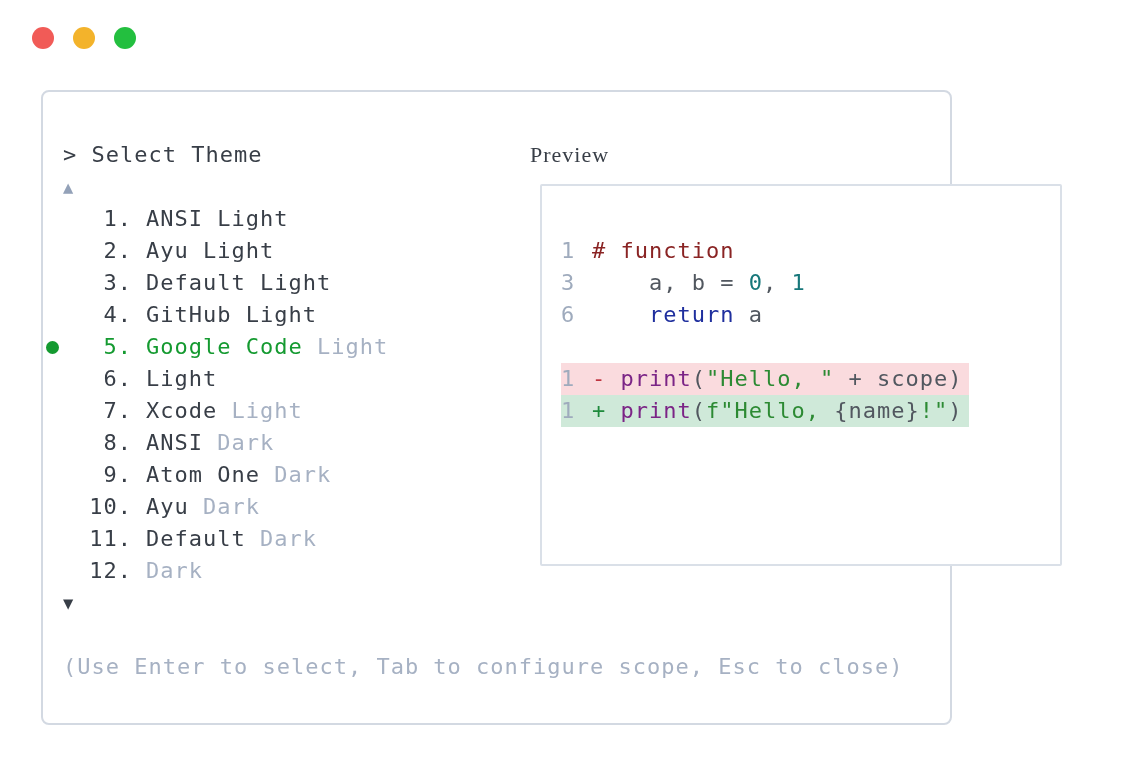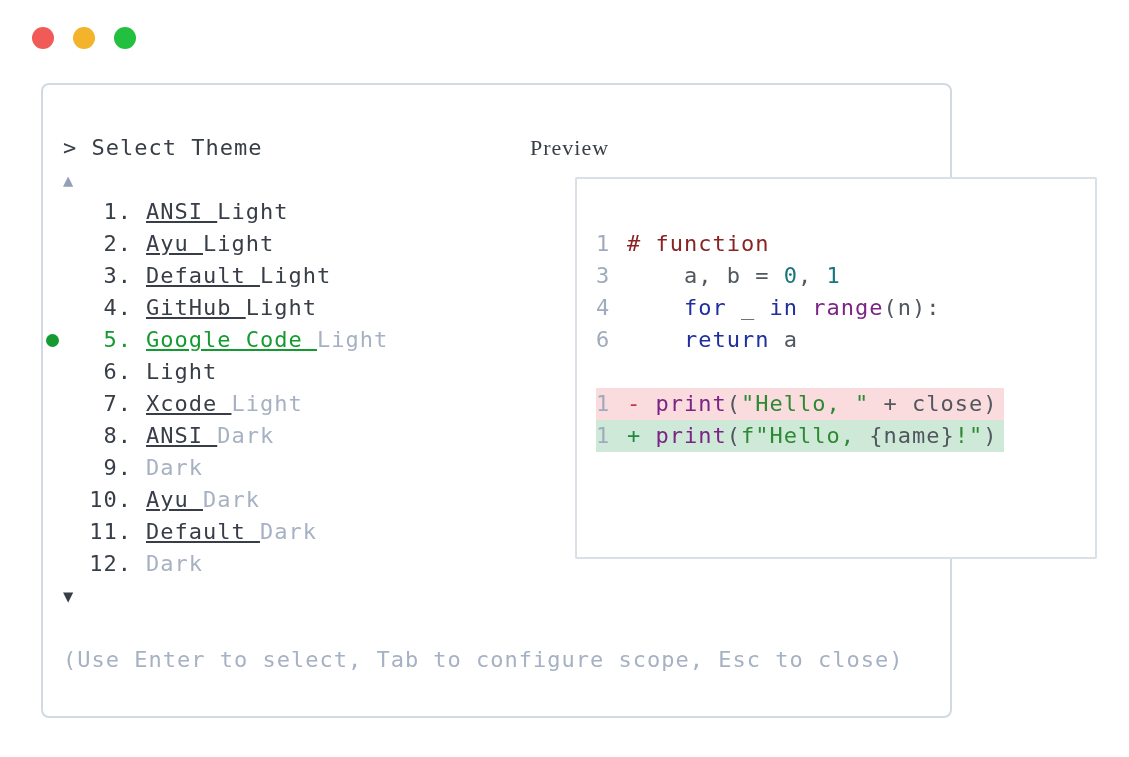--- a/index.html
+++ b/index.html
@@ -9,47 +9,47 @@
     font-size:22px;line-height:32px;letter-spacing:1px;
     color:var(--text-dark);
   }
   .traffic{position:absolute;left:32px;top:27px;display:flex;gap:19px;}
   .dot{width:22px;height:22px;border-radius:50%;}
   .dot.red{background:var(--traffic-red);}
   .dot.yellow{background:var(--traffic-yellow);}
   .dot.green{background:var(--traffic-green);}
 
   .panel{
-    position:absolute;left:41px;top:83px;width:911px;height:635px;
+    position:absolute;left:41px;top:90px;width:911px;height:635px;
     border:2px solid var(--panel-border);border-radius:8px;background:#fff;
     box-sizing:border-box;
   }
   .panel > *{position:absolute;}
 
   .prompt{left:20px;top:47px;height:32px;white-space:pre;}
   .scroll-up{left:20px;top:79px;height:32px;font-size:17px;color:var(--scroll-up);}
   .scroll-down{left:20px;top:495px;height:32px;font-size:17px;color:var(--text-dark);}
   .hint{left:20px;top:559px;height:32px;color:var(--text-dim);white-space:pre;}
 
   .theme-list{left:3px;top:111px;}
   .trow{height:32px;display:flex;align-items:center;white-space:pre;cursor:default;}
   .marker{display:inline-flex;align-items:center;width:43px;height:32px;}
   .bullet{width:13px;height:13px;border-radius:50%;background:var(--accent-green);}
   .tnum{display:inline-block;width:43px;text-align:right;}
   .tgap{display:inline-block;width:14px;}
-  .tname{color:var(--text-dark);text-decoration:underline;}
+  .tname{color:var(--text-dark);}
   .trow.selected .tnum,.trow.selected .tname{color:var(--accent-green);}
   .variant{color:var(--text-dark);}
   .variant.dim{color:var(--text-dim);}
 
   .preview-title{left:487px;top:47px;height:32px;font-family:Liberation Serif, serif;}
   .preview-box{
     left:497px;top:92px;width:522px;height:382px;box-sizing:border-box;
     border:2px solid var(--preview-border);border-radius:2px;background:#fff;
-    padding:49px 0 0 19px;overflow:hidden;margin-left:35px;
+    padding:49px 0 0 19px;overflow:hidden;
   }
   .cline{height:32px;white-space:pre;color:var(--code-plain);}
   .lbg{display:inline-block;height:32px;padding-right:7px;}
   .lbg.del{background:var(--diff-del-bg);}
   .lbg.add{background:var(--diff-add-bg);}
   .ln{display:inline-block;width:14px;text-align:right;margin-right:17px;color:var(--code-linenum);}
   .c-plain{color:var(--code-plain);}
   .c-kw{color:var(--code-keyword);}
   .c-fn{color:var(--code-function);}
   .c-str{color:var(--code-string);}
@@ -72,31 +72,30 @@
   <div class="scroll-up">▲</div>
   <div class="theme-list" id="theme-list">
       <div class="trow"><span class="marker"></span><span class="tnum">1.</span><span class="tgap"></span><span class="tname">ANSI </span><span class="variant">Light</span></div>
       <div class="trow"><span class="marker"></span><span class="tnum">2.</span><span class="tgap"></span><span class="tname">Ayu </span><span class="variant">Light</span></div>
       <div class="trow"><span class="marker"></span><span class="tnum">3.</span><span class="tgap"></span><span class="tname">Default </span><span class="variant">Light</span></div>
       <div class="trow"><span class="marker"></span><span class="tnum">4.</span><span class="tgap"></span><span class="tname">GitHub </span><span class="variant">Light</span></div>
       <div class="trow selected"><span class="marker"><span class="bullet"></span></span><span class="tnum">5.</span><span class="tgap"></span><span class="tname">Google Code </span><span class="variant dim">Light</span></div>
       <div class="trow"><span class="marker"></span><span class="tnum">6.</span><span class="tgap"></span><span class="variant">Light</span></div>
       <div class="trow"><span class="marker"></span><span class="tnum">7.</span><span class="tgap"></span><span class="tname">Xcode </span><span class="variant dim">Light</span></div>
       <div class="trow"><span class="marker"></span><span class="tnum">8.</span><span class="tgap"></span><span class="tname">ANSI </span><span class="variant dim">Dark</span></div>
-      <div class="trow"><span class="marker"></span><span class="tnum">9.</span><span class="tgap"></span><span class="variant dim">Dark</span></div>
+      <div class="trow"><span class="marker"></span><span class="tnum">9.</span><span class="tgap"></span><span class="tname">Atom One </span><span class="variant dim">Dark</span></div>
       <div class="trow"><span class="marker"></span><span class="tnum">10.</span><span class="tgap"></span><span class="tname">Ayu </span><span class="variant dim">Dark</span></div>
       <div class="trow"><span class="marker"></span><span class="tnum">11.</span><span class="tgap"></span><span class="tname">Default </span><span class="variant dim">Dark</span></div>
       <div class="trow"><span class="marker"></span><span class="tnum">12.</span><span class="tgap"></span><span class="variant dim">Dark</span></div>
     </div>
   <div class="scroll-down">▼</div>
   <div class="hint">(Use Enter to select, Tab to configure scope, Esc to close)</div>
 
   <div class="preview-title">Preview</div>
   <div class="preview-box" id="preview-box">
       <div class="cline"><span class="ln">1</span><span class="c-comment"># function</span></div>
       <div class="cline"><span class="ln">3</span><span class="c-plain">    a, b = </span><span class="c-lit">0</span><span class="c-plain">, </span><span class="c-lit">1</span></div>
-      <div class="cline"><span class="ln">4</span><span class="c-plain">    </span><span class="c-kw">for</span><span class="c-plain"> _ </span><span class="c-kw">in</span><span class="c-plain"> </span><span class="c-fn">range</span><span class="c-plain">(n):</span></div>
       <div class="cline"><span class="ln">6</span><span class="c-plain">    </span><span class="c-kw">return</span><span class="c-plain"> a</span></div>
       <div class="cline"></div>
-      <div class="cline"><span class="lbg del"><span class="ln">1</span><span class="c-del">- </span><span class="c-fn">print</span><span class="c-plain">(</span><span class="c-str">"Hello, "</span><span class="c-plain"> + close)</span></span></div>
+      <div class="cline"><span class="lbg del"><span class="ln">1</span><span class="c-del">- </span><span class="c-fn">print</span><span class="c-plain">(</span><span class="c-str">"Hello, "</span><span class="c-plain"> + scope)</span></span></div>
       <div class="cline"><span class="lbg add"><span class="ln">1</span><span class="c-add">+ </span><span class="c-fn">print</span><span class="c-plain">(</span><span class="c-str">f"Hello, </span><span class="c-plain">{name}</span><span class="c-str">!"</span><span class="c-plain">)</span></span></div>
     </div>
 </div>
 
 </body></html>

